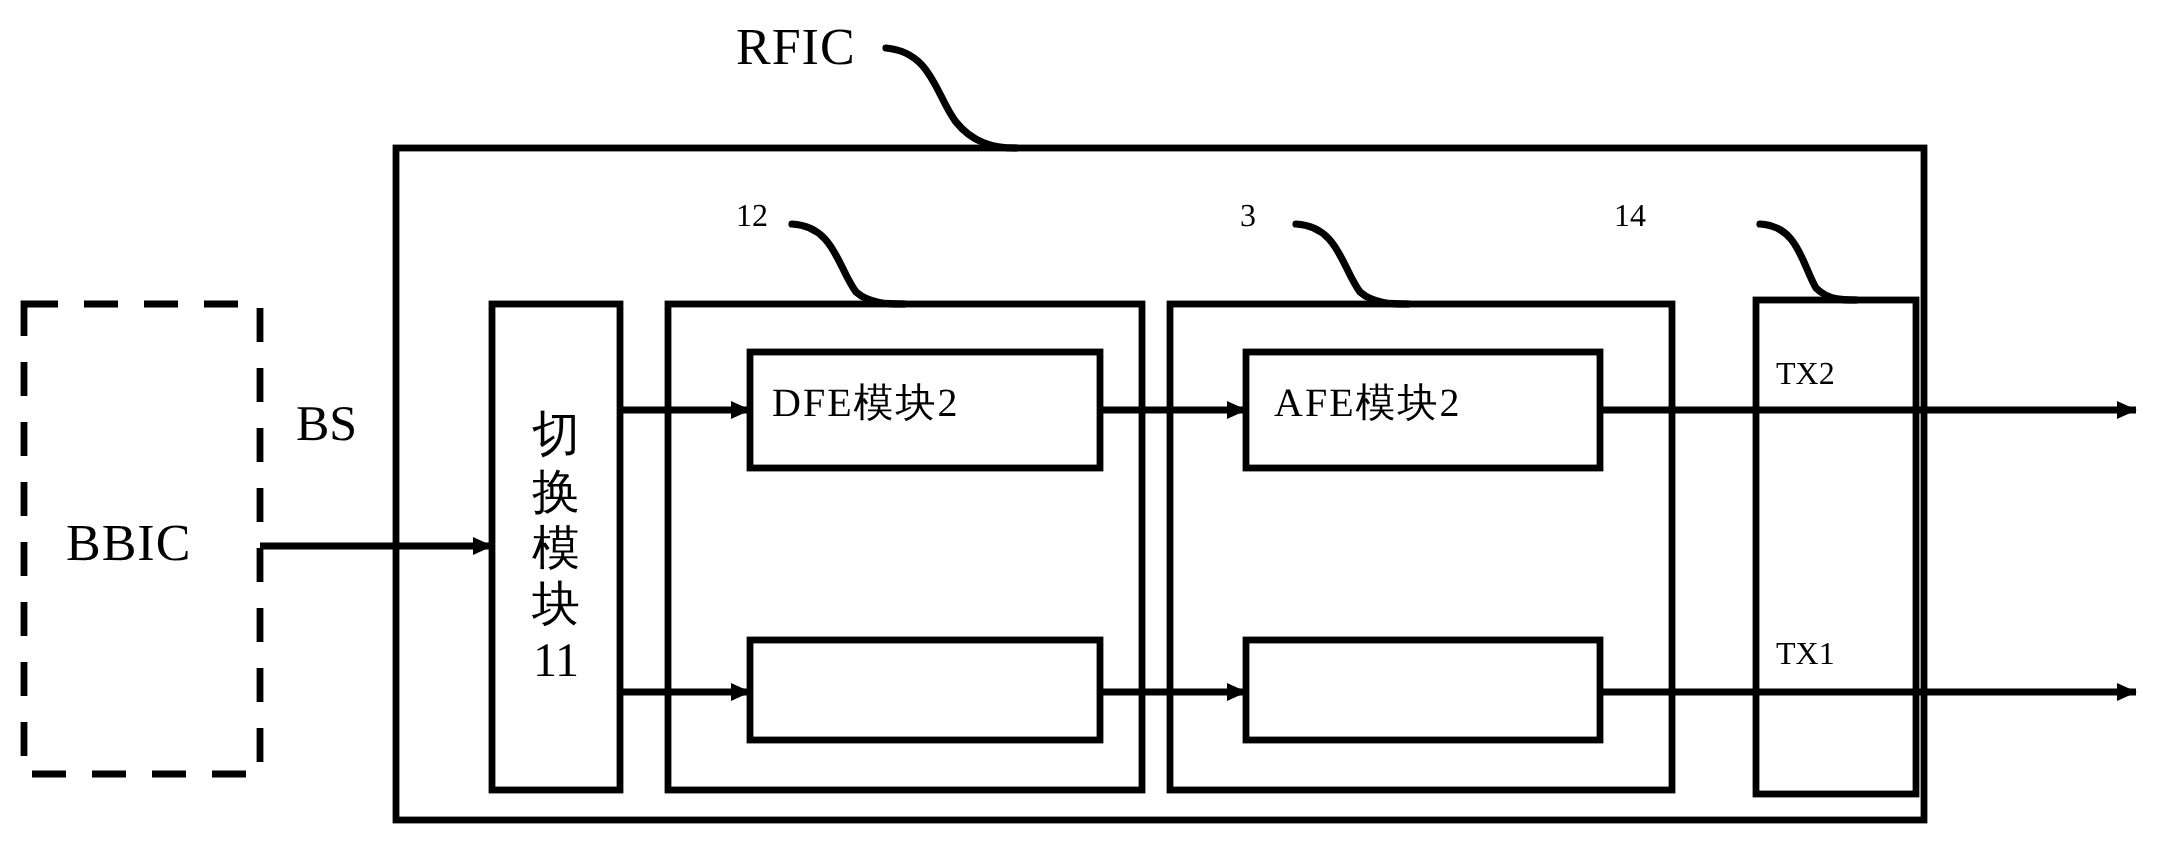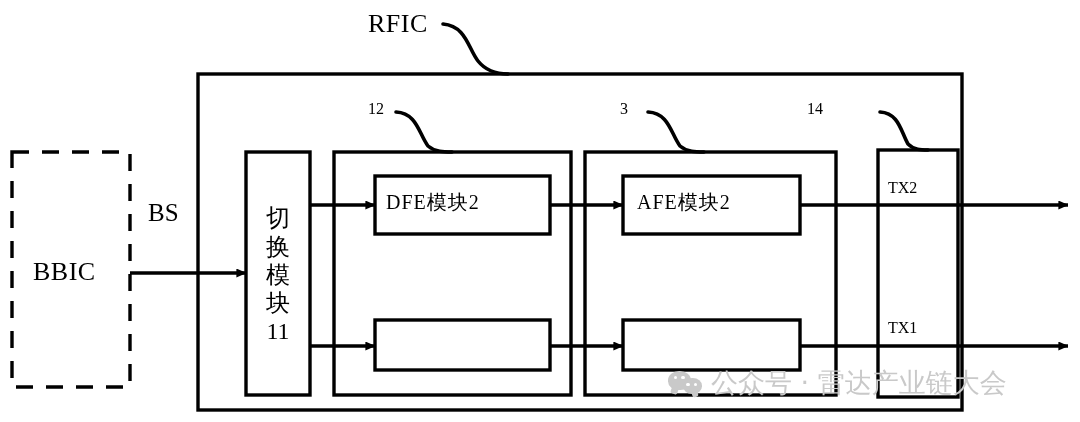--- a/index.html
+++ b/index.html
@@ -211,25 +211,14 @@
     <span>11</span>
   </div>
 
   <div class="lbl lbl-modblock" style="left:386px; top:192px;">DFE模块2</div>
 
   <div class="lbl lbl-modblock" style="left:637px; top:192px;text-align:center;">AFE模块2</div>
 
   <div class="lbl lbl-tx" style="left:888px; top:180px;">TX2</div>
   <div class="lbl lbl-tx" style="left:888px; top:320px;">TX1</div>
 
-  <div class="watermark" style="left:668px; top:365px;">
-    <span class="wechat-icon">
-      <span class="b1"></span>
-      <span class="b2"></span>
-      <span class="d d1"></span>
-      <span class="d d2"></span>
-      <span class="d d3"></span>
-      <span class="d d4"></span>
-    </span>
-    <span>公众号 · 雷达产业链大会</span>
-  </div>
 
 </div>
 
 </body></html>

